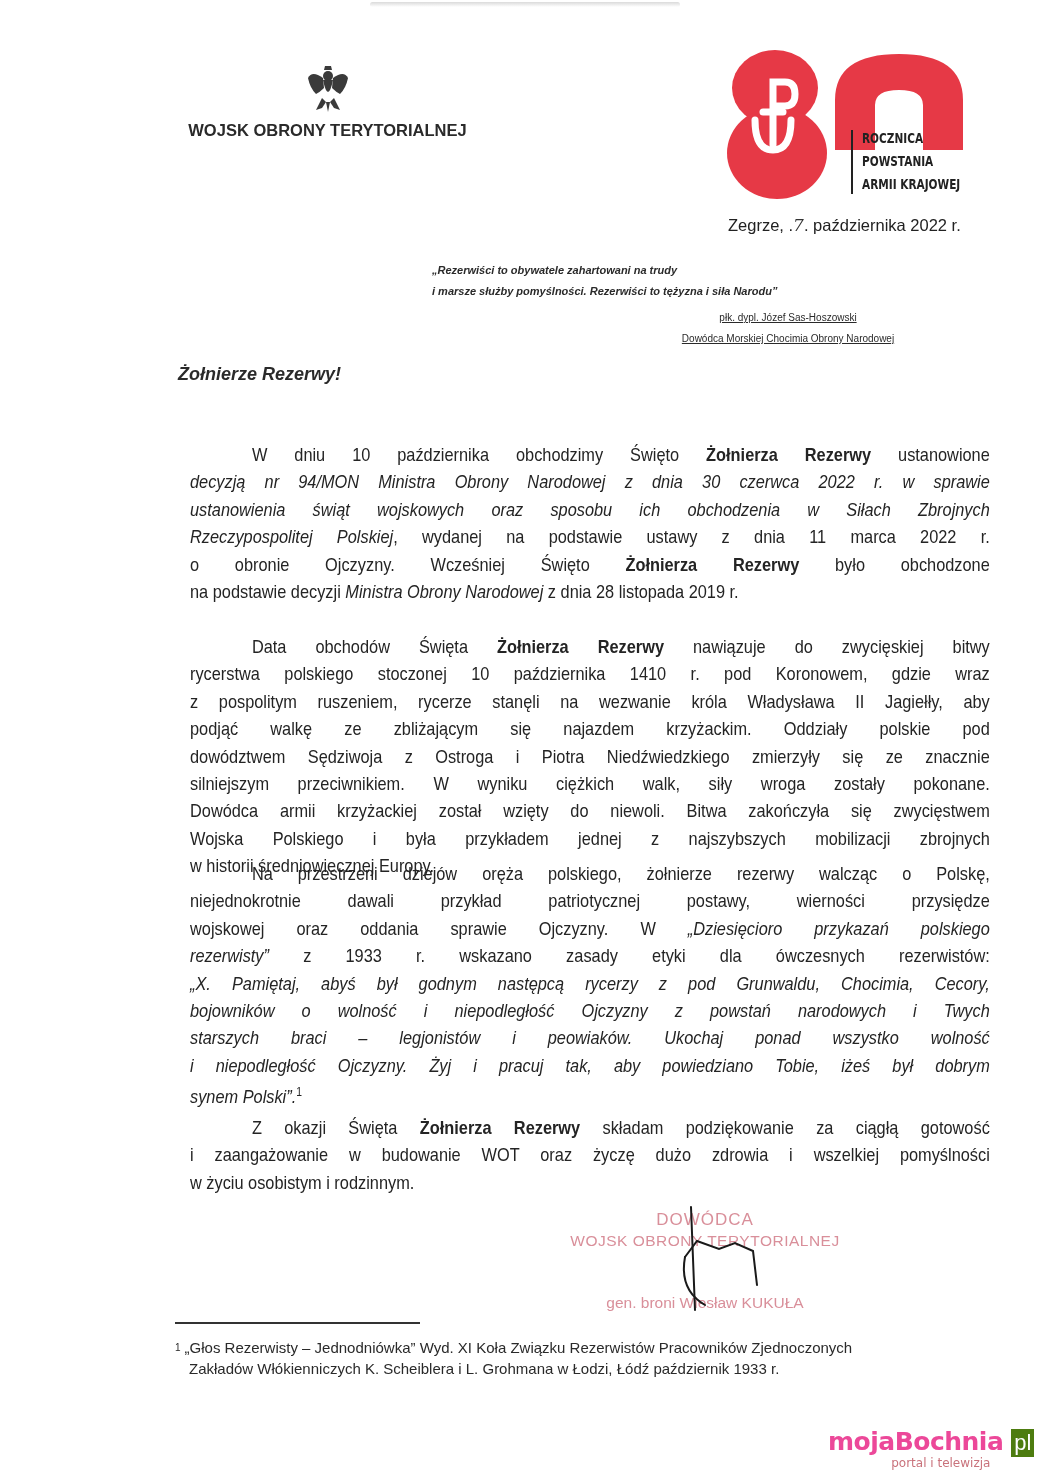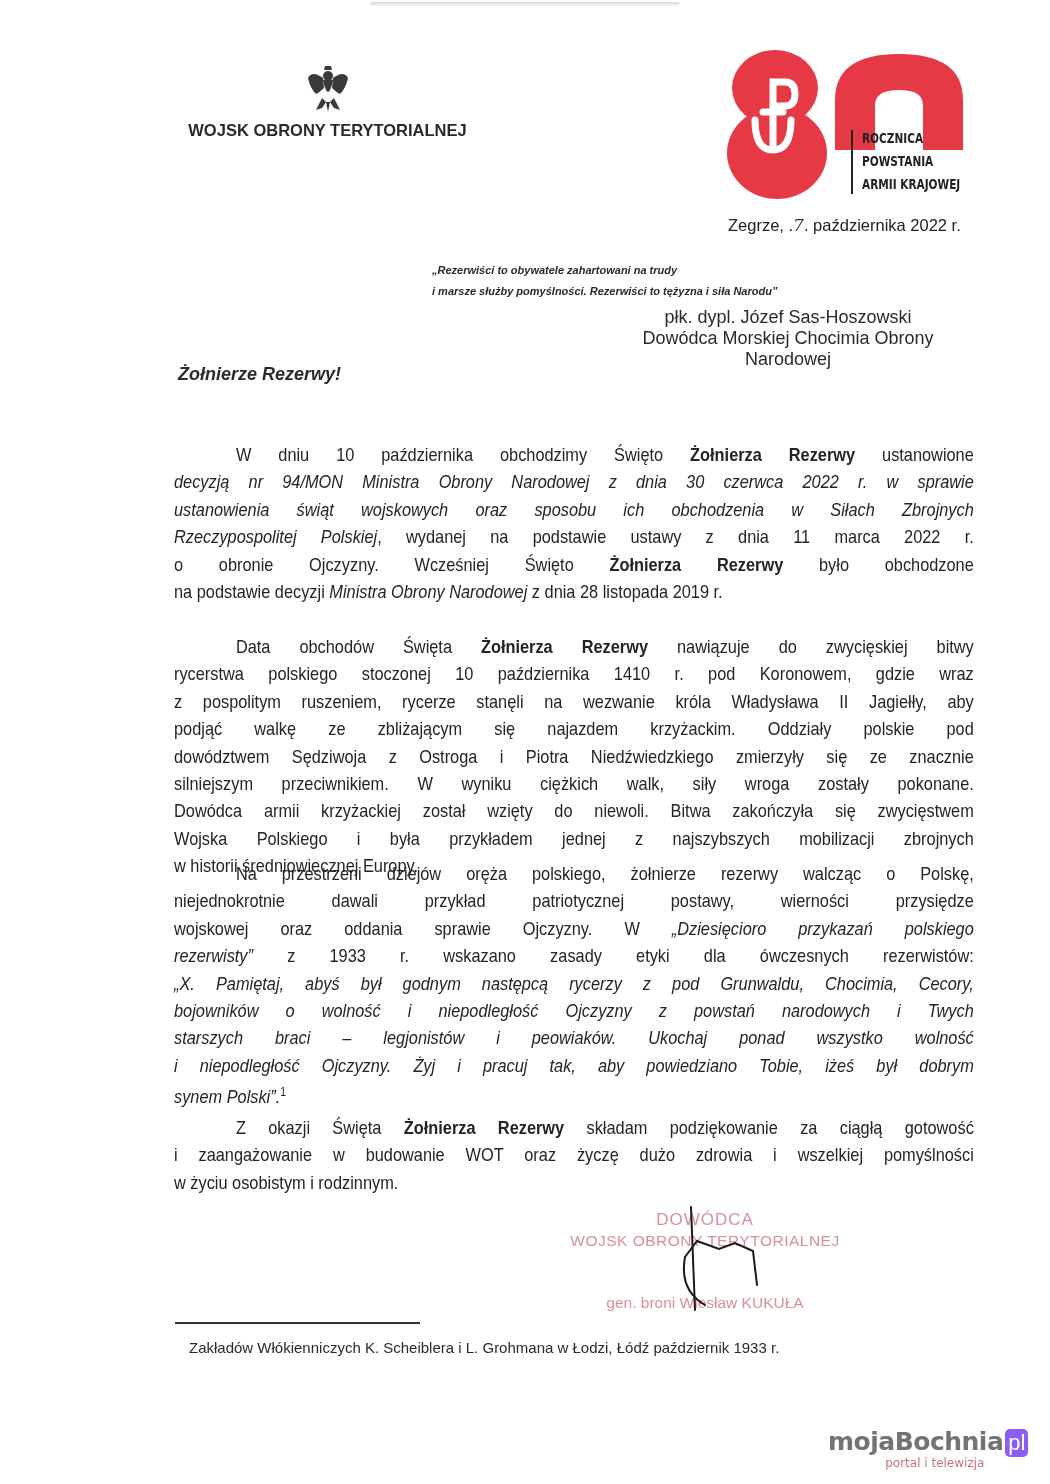--- a/index.html
+++ b/index.html
@@ -17,26 +17,26 @@
     
     .logo { left: 727px; top: 50px; width: 240px; height: 150px; }
     .logo-text { left: 862px; top: 127px; font-family: "DejaVu Sans", sans-serif; font-size: 13.5px;
       line-height: 23px; color: #222; letter-spacing: 0; transform: scaleX(0.78); transform-origin: left top; font-weight: bold;}
     .logo-bar { left: 851px; top: 130px; width: 2px; height: 64px; background: #222; }
 
     .dateline { left: 728px; top: 215px; font-size: 16.5px; color: #222; }
     .dateline .day { font-family: "DejaVu Serif", serif; font-style: italic; font-size: 17px; color:#333; }
 
     .motto { left: 432px; top: 260px; font-style: italic; font-weight: bold; font-size: 11px; line-height: 21px; color: #2a2a2a; }
-    .motto-author { left: 604px; top: 307px; width: 368px; text-align: right; font-size: 18px; line-height: 21px; color: #2a2a2a; }
+    .motto-author { left: 604px; top: 307px; width: 368px; text-align: right; font-size: 10px; line-height: 21px; color: #2a2a2a; text-decoration: underline; }
     .motto-author div { text-align: center; }
 
     .salutation { left: 178px; top: 356px; font-style: italic; font-weight: bold; font-size: 18px; color: #2a2a2a; margin-top: 8px; }
 
-    .body-text { left: 174px; width: 800px; font-size: 19px; line-height: 27.4px; color: #242424;
+    .body-text { left: 190px; width: 800px; font-size: 19px; line-height: 27.4px; color: #242424;
       text-align: justify; font-family: "Liberation Sans Narrow", "Liberation Sans", sans-serif; }
     .body-text .line { display: block; text-align: justify; text-align-last: justify; white-space: nowrap; }
     .body-text .last { text-align-last: left; }
     .cond { transform: scaleX(0.86); transform-origin: left top; width: 930px; }
 
     .p1 { top: 441px; }
     .p2 { top: 633px; }
     .p3 { top: 860px; }
     .p4 { top: 1114px; }
 
@@ -45,22 +45,22 @@
     .sig .l2 { letter-spacing: 0.5px; margin-top: 2px; }
     .sig .l3 { margin-top: 44px; }
     .signature { left: 635px; top: 1205px; width: 140px; height: 110px; }
 
     .fn-rule { left: 175px; top: 1322px; width: 245px; height: 2px; background: #333; }
     .footnote { left: 175px; top: 1337px; width: 820px; font-size: 15px; line-height: 21px; color: #2a2a2a; }
     .footnote sup { font-size: 10px; vertical-align: top; margin-right: 4px; }
     .footnote .l2 { padding-left: 14px; }
 
     .wm { left: 828px; top: 1427px; }
-    .wm-brand { font-family: "DejaVu Sans", sans-serif; font-weight: bold; font-size: 25px; color: #737373; letter-spacing: -0.5px; }
-    .wm-pl { display: inline-block; background: #8b5cf6; color: #fff; font-size: 22px; padding: 0 3px; border-radius: 5px; margin-left: 2px; line-height: 28px; }
+    .wm-brand { font-family: "DejaVu Sans", sans-serif; font-weight: bold; font-size: 25px; color: #ec4899; letter-spacing: -0.5px; }
+    .wm-pl { display: inline-block; background: #4d7c0f; color: #fff; font-size: 22px; padding: 0 3px; border-radius: 0; margin-left: 8px; line-height: 28px; }
     .wm-tag { position: absolute; right: 44px; top: 29px; font-family: "DejaVu Sans", sans-serif; font-size: 12px; color: #c9727b; margin-left: 28px; }
   </style>
 </head>
 <body>
 
 <div class="abs top-shadow"></div>
 
 <svg class="abs emblem" viewBox="0 0 44 50">
   <g fill="#3a3a3a">
     <path d="M19 2 L25 2 L26 6 L18 6 Z"></path>
@@ -163,19 +163,20 @@
 <svg class="abs signature" viewBox="0 0 140 110">
   <g fill="none" stroke="#1a1a1a" stroke-width="2" stroke-linecap="round">
     <path d="M56 2 L60 105"></path>
     <path d="M50 52 Q44 85 70 100"></path>
     <path d="M50 52 L62 36 L84 44 L100 38 L118 46 L122 80"></path>
   </g>
 </svg>
 
 <div class="abs fn-rule"></div>
 <div class="abs footnote">
+  <div><sup>1</sup><span>„Głos Rezerwisty – Jednodniówka” Wyd. XI Koła Związku Rezerwistów Pracowników Zjednoczonych</span></div>
   <div class="l2">Zakładów Włókienniczych K. Scheiblera i L. Grohmana w Łodzi, Łódź październik 1933 r.</div>
 </div>
 
 <div class="abs wm">
   <span class="wm-brand">mojaBochnia</span><span class="wm-pl">pl</span>
   <span class="wm-tag">portal i telewizja</span>
 </div>
 
 </body></html>

